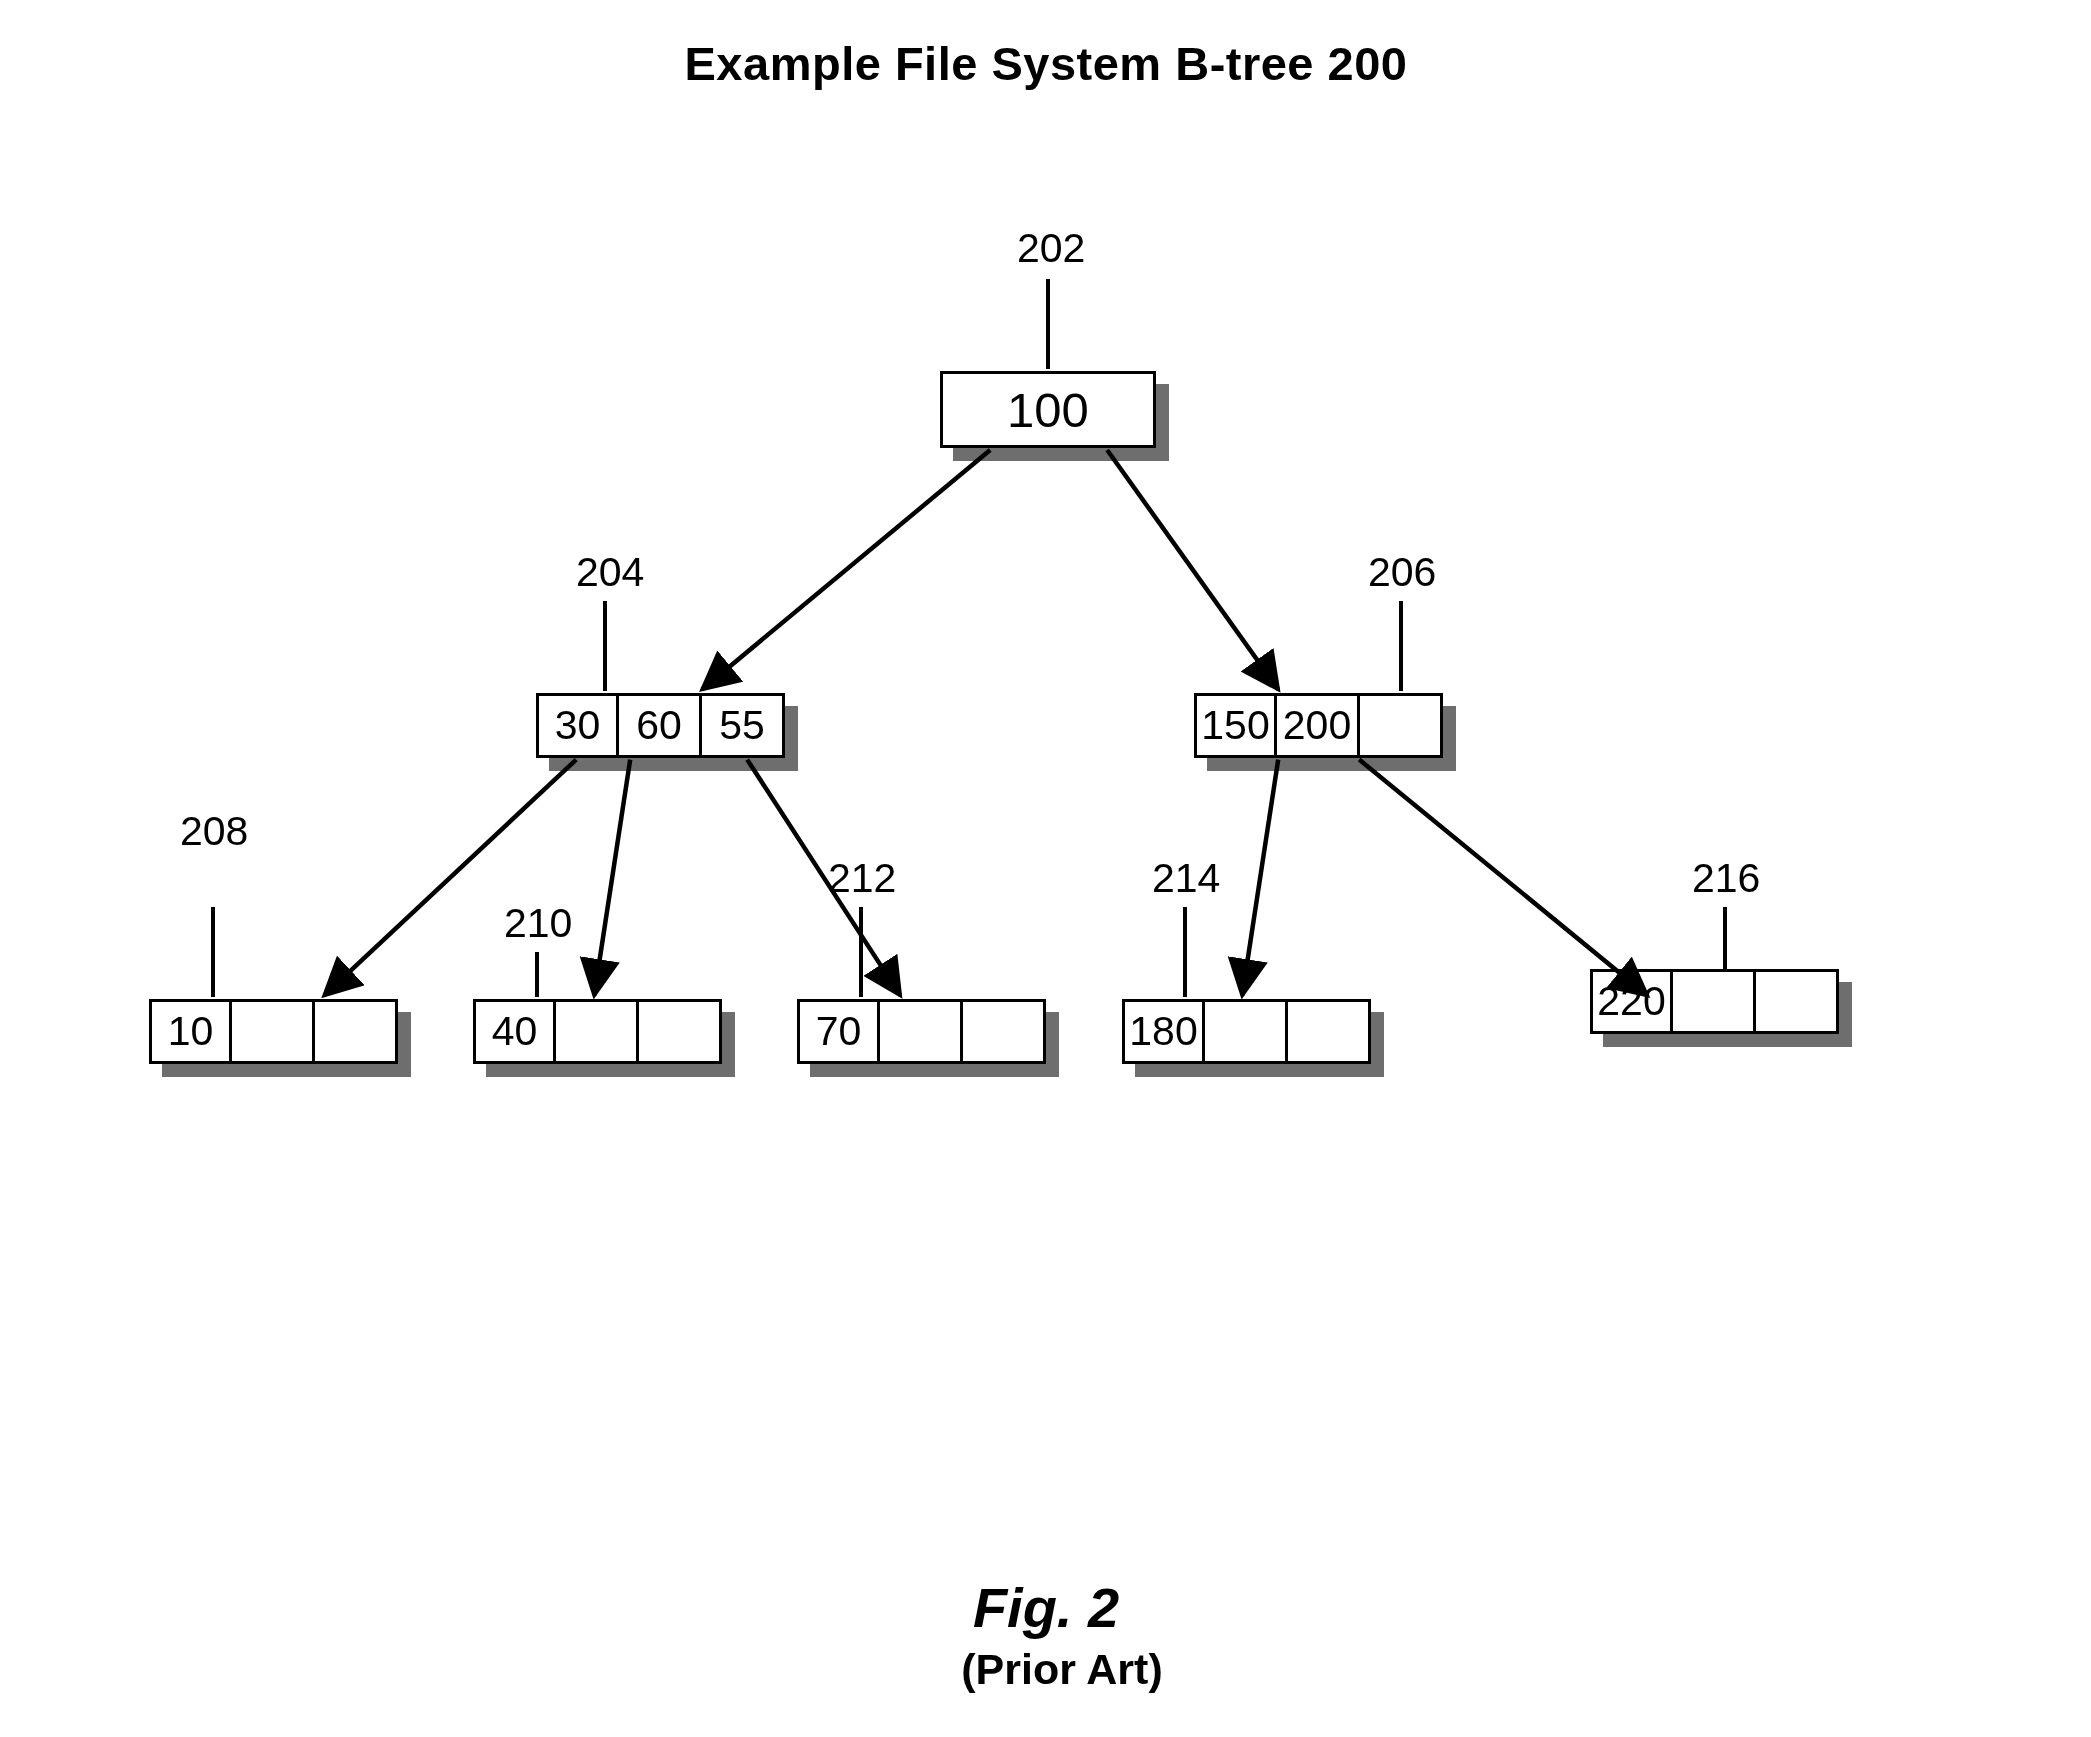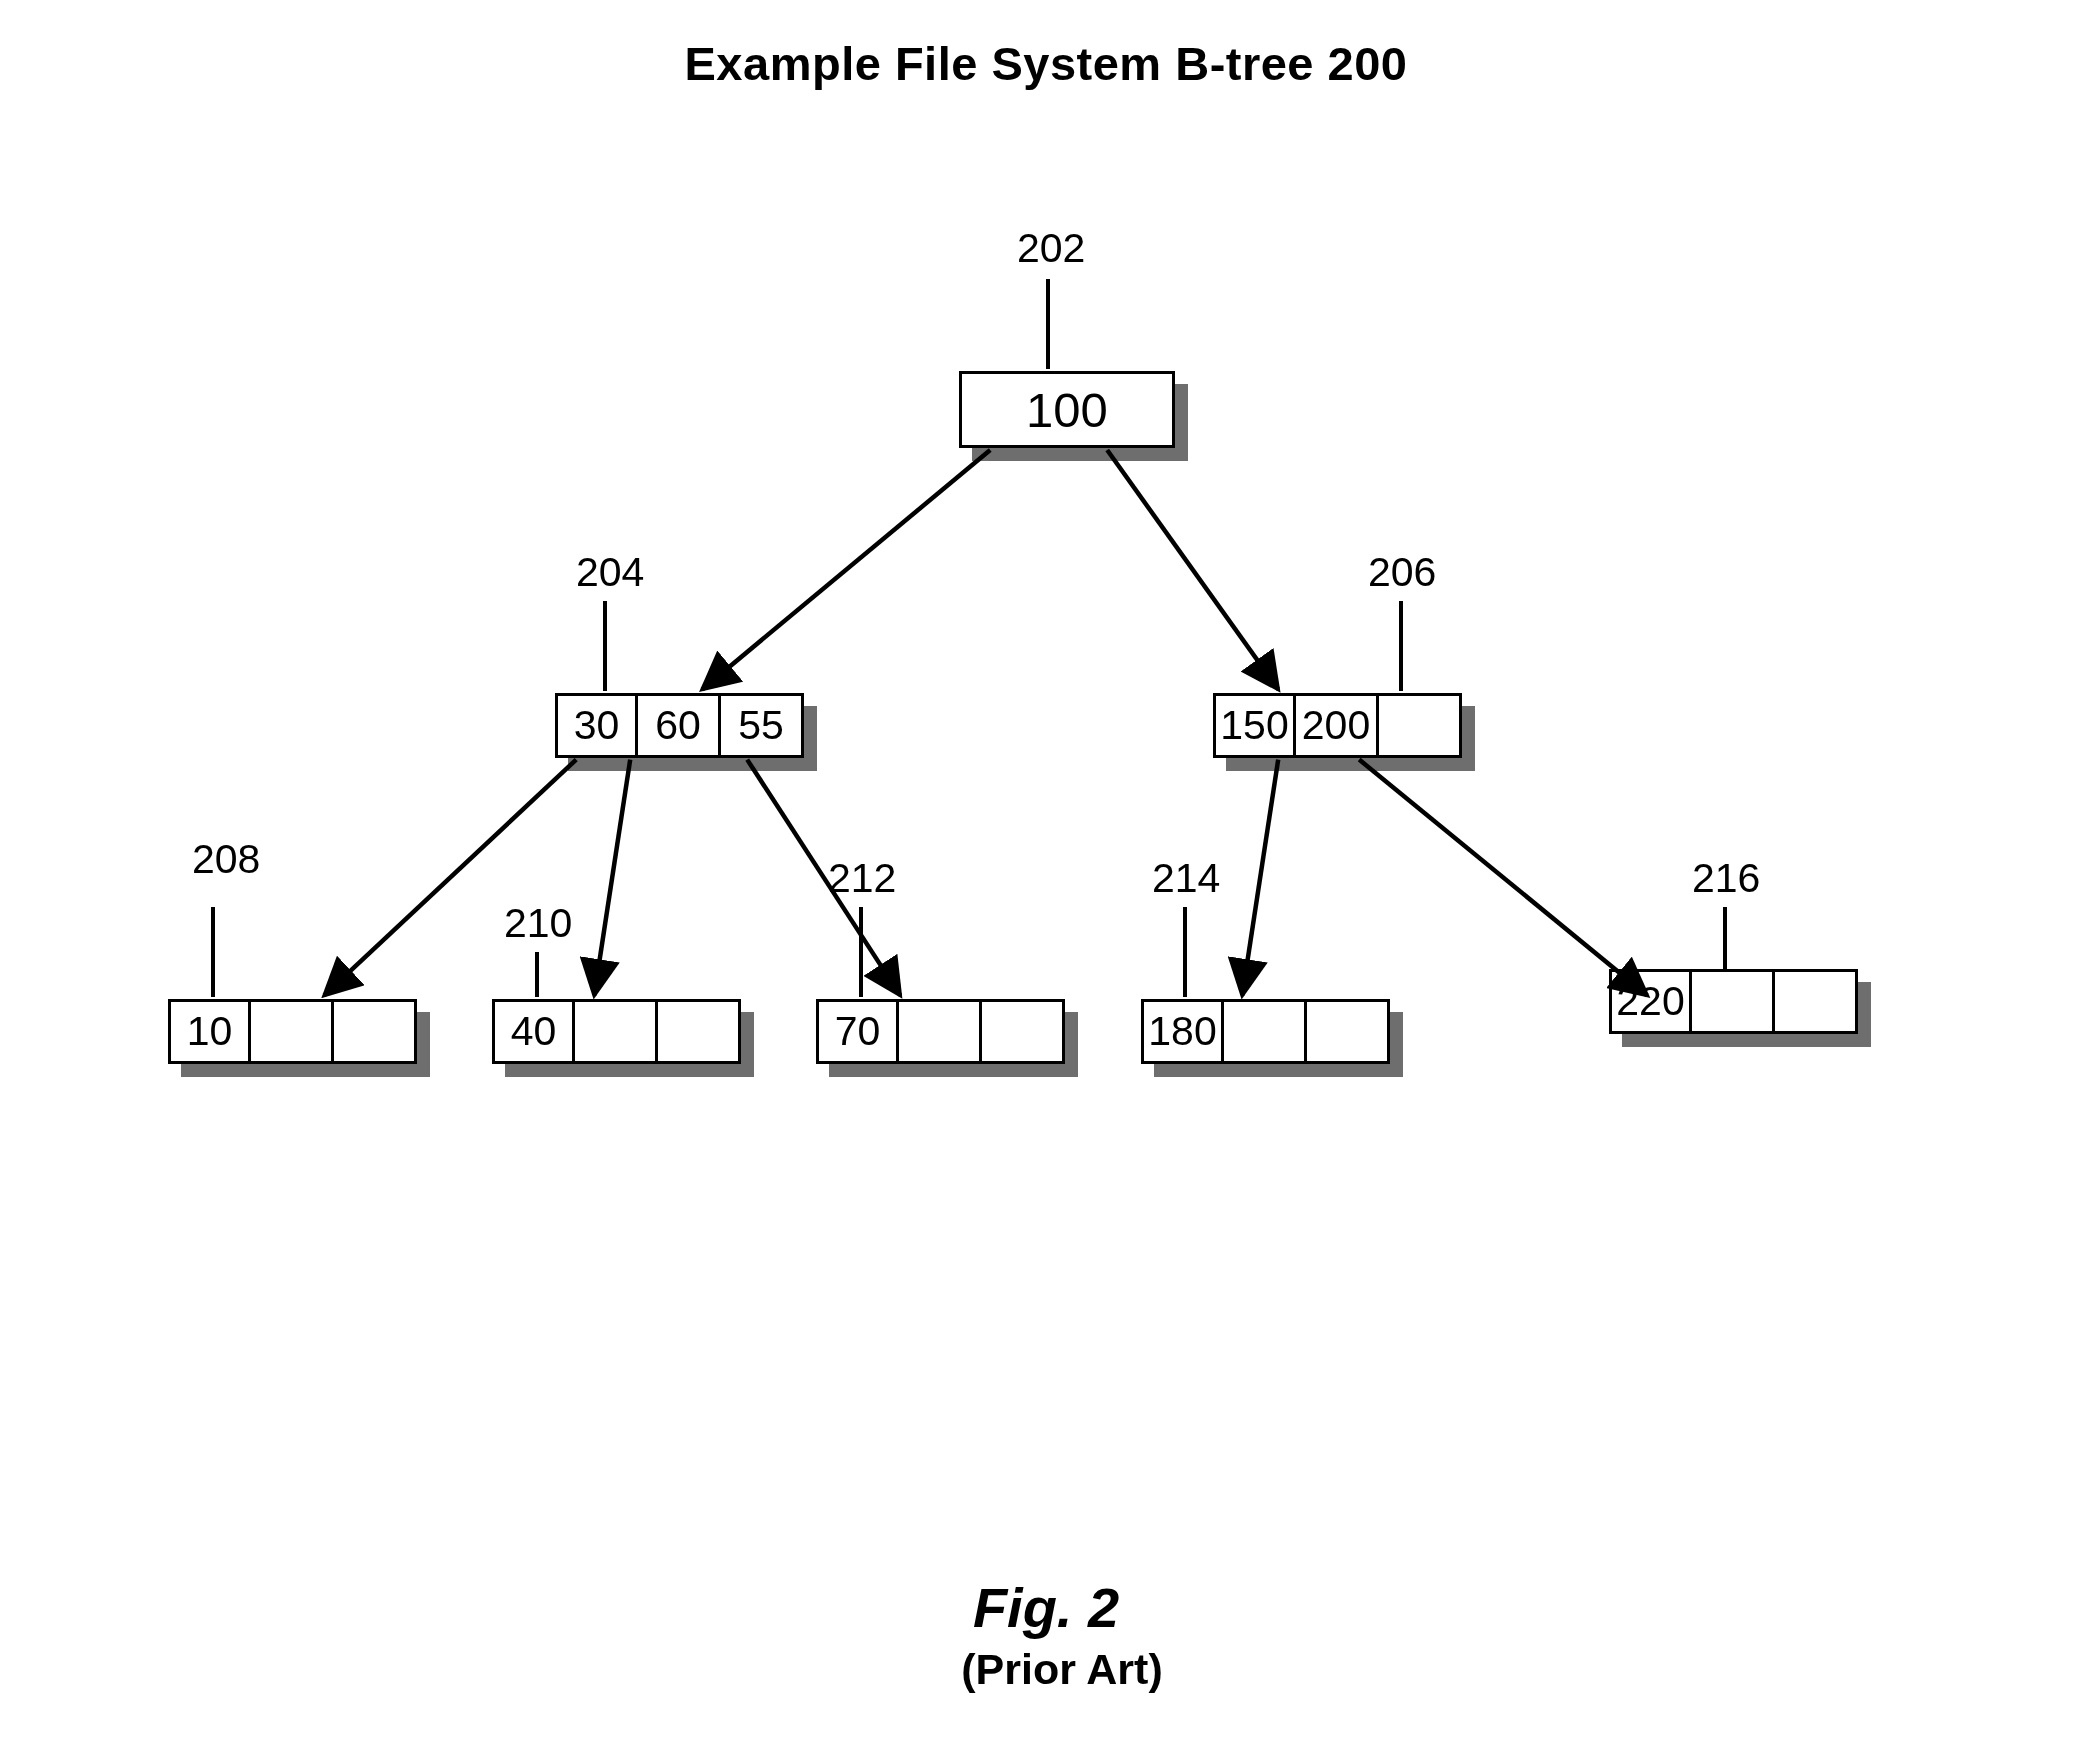--- a/index.html
+++ b/index.html
@@ -42,21 +42,20 @@
     font-weight: 700;
     color: #000;
     margin-top: 5.4px;
     margin-left: 32px;
   }
 
   
   .node {
     position: absolute;
     display: flex;
-    margin-left: 19px;
   }
   .node::before {  
     content: "";
     position: absolute;
     left: 12.6px;
     top: 12.6px;
     width: 100%;
     height: 100%;
     background: #6e6e6e;
     z-index: 0;
@@ -129,21 +128,21 @@
   </div>
 
   <div class="ref" style="left:1368px; top:549px;">206</div>
   <div class="tick" style="left:1399px; top:601px; height:90px;"></div>
   <div class="node wide" style="left:1194px; top:693px;">
     <div class="cell">150</div>
     <div class="cell">200</div>
     <div class="cell"></div>
   </div>
 
-  <div class="ref" style="left:180px; top:836px;margin-left:12px;">208</div>
+  <div class="ref" style="left:180px; top:808px;">208</div>
   <div class="tick" style="left:211px; top:907px; height:90px;"></div>
   <div class="node wide" style="left:149px; top:999px;">
     <div class="cell">10</div>
     <div class="cell"></div>
     <div class="cell"></div>
   </div>
 
   <div class="ref" style="left:504px; top:900px;">210</div>
   <div class="tick" style="left:535px; top:952px; height:45px;"></div>
   <div class="node wide" style="left:473px; top:999px;">

